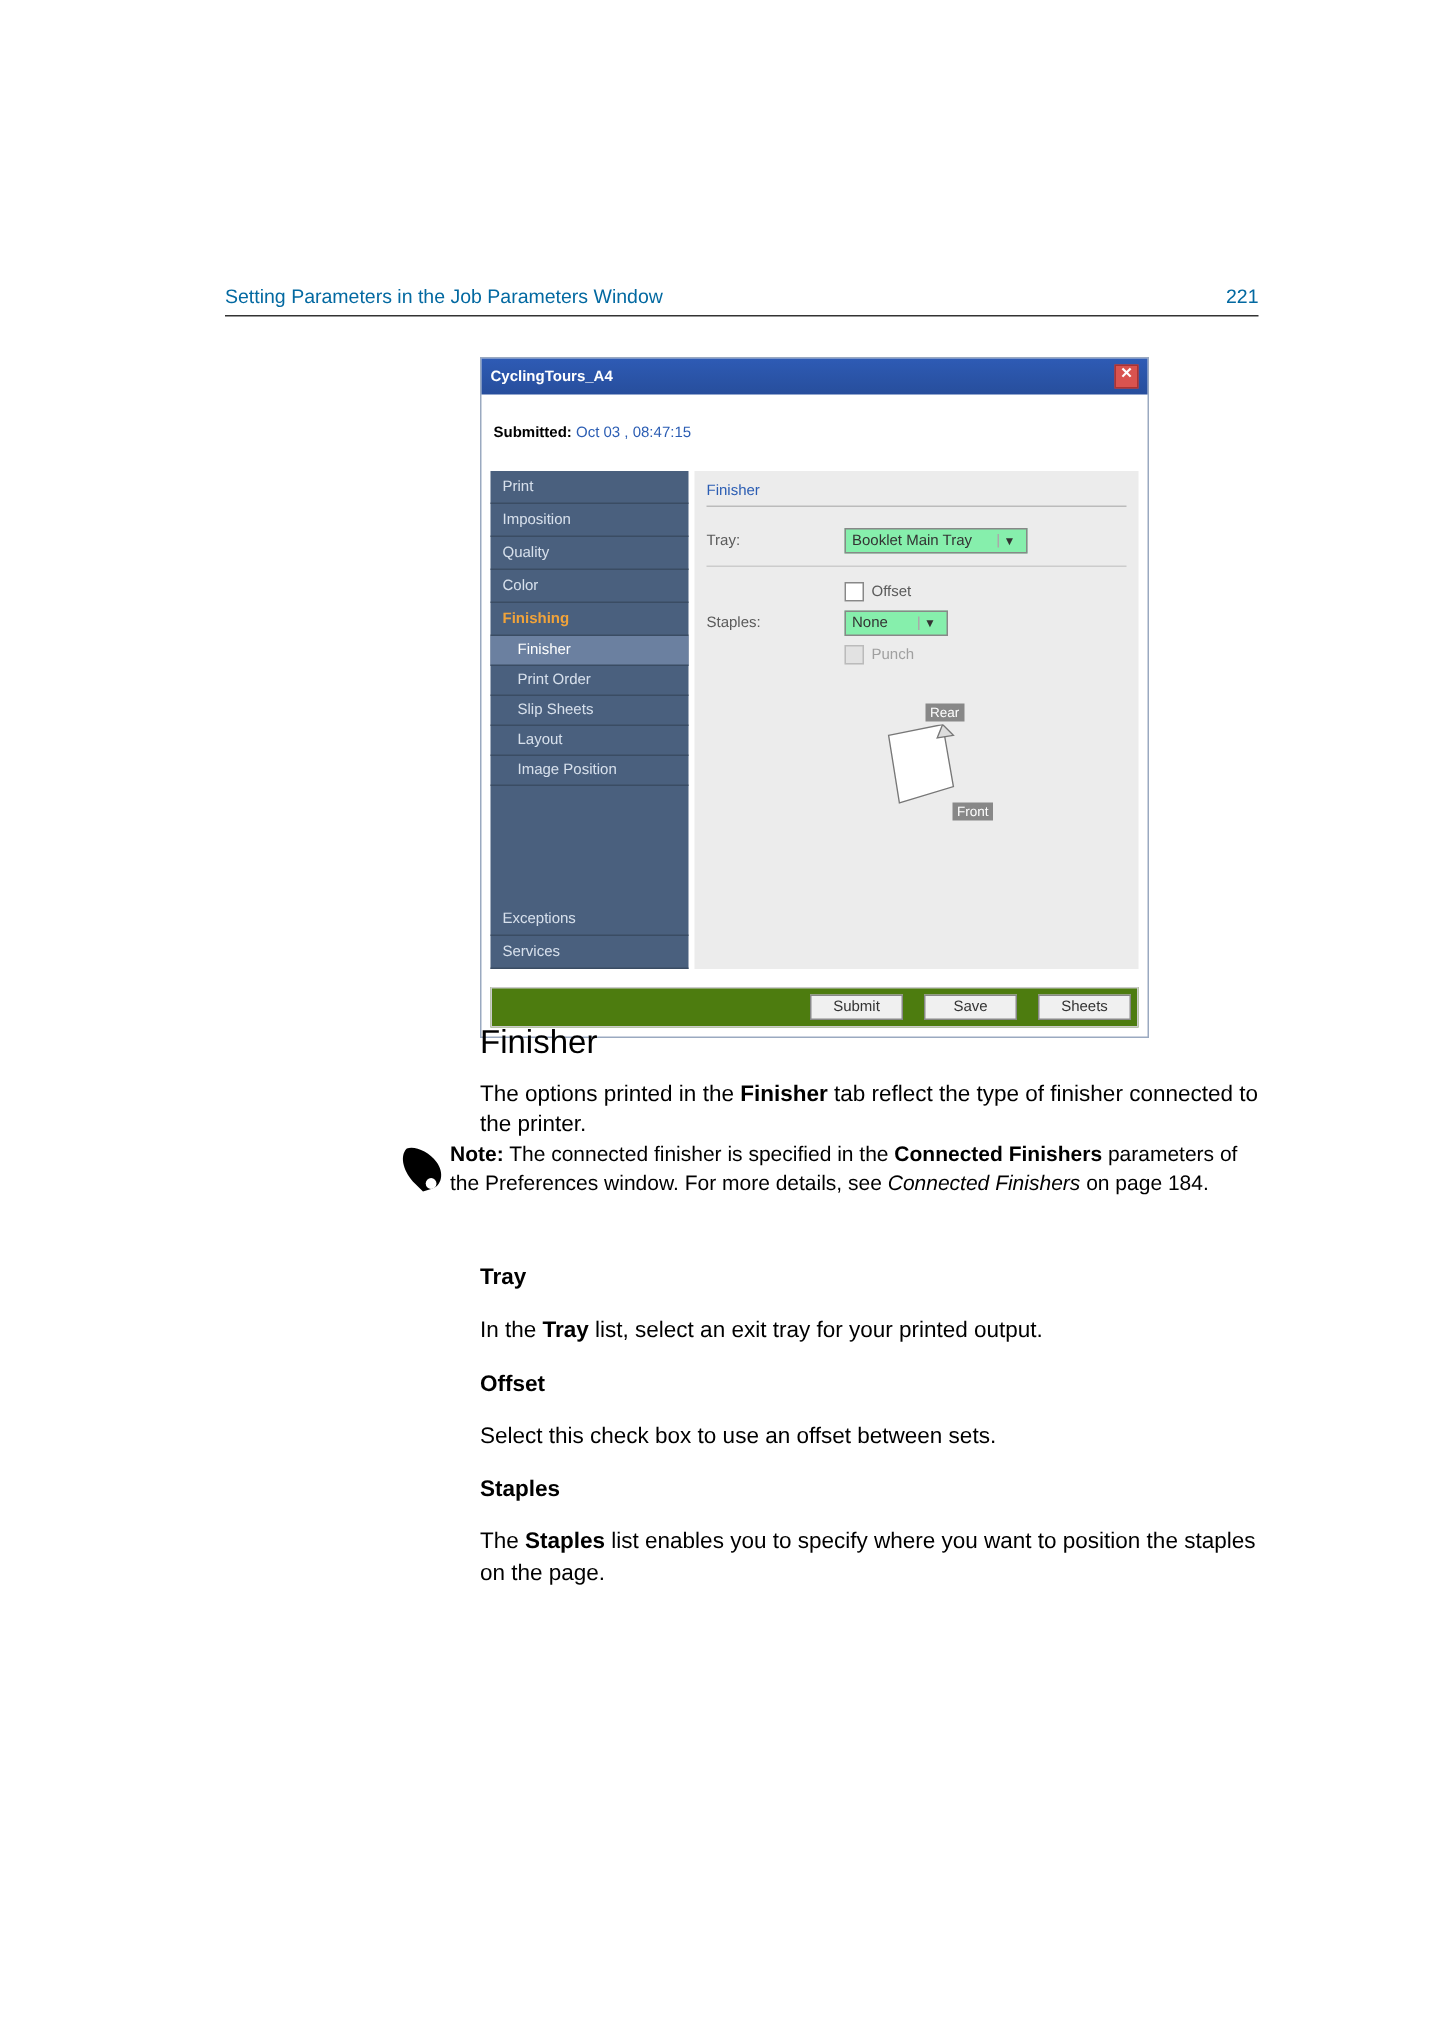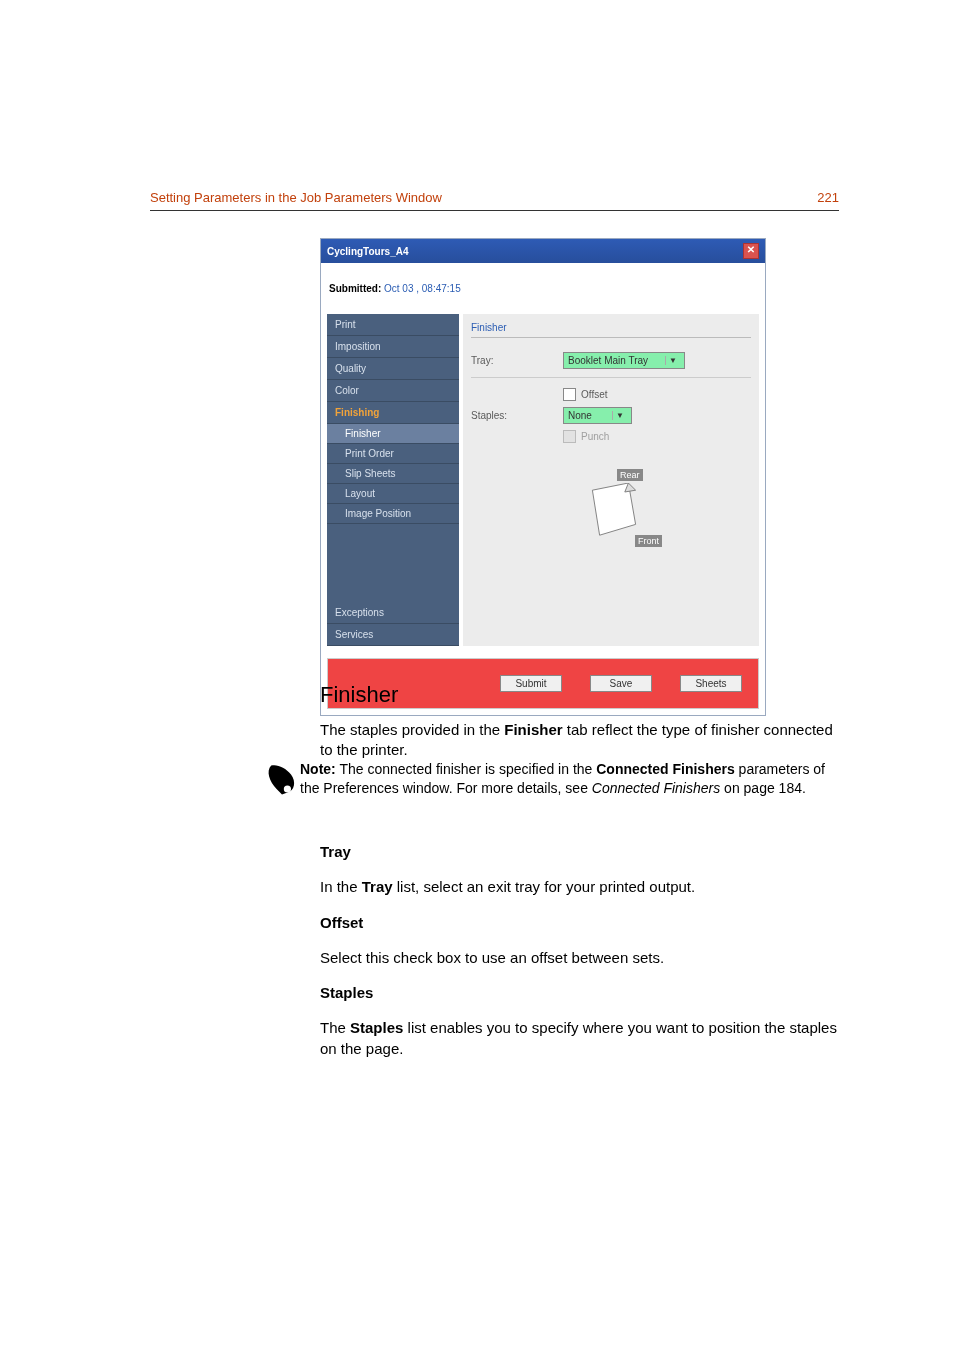--- a/index.html
+++ b/index.html
@@ -15,21 +15,21 @@
     height: 1350px;
     position: relative;
     box-sizing: border-box;
   }
   .running-header {
     position: absolute;
     top: 190px;
     left: 150px;
     right: 115px;
     font-size: 13px;
-    color: #c2410c;
+    color: #0369a1;
   }
   .running-header .left {
     float: left;
   }
   .running-header .right {
     float: right;
   }
   .header-rule {
     position: absolute;
     top: 210px;
@@ -201,26 +201,26 @@
   }
   .paper-sheet {
     position: absolute;
     top: 14px;
     left: 116px;
     width: 54px;
     height: 54px;
   }
   .bottom-bar {
     margin-top: 6px;
-    background: #ef4444;
+    background: #4d7c0f;
     border: 1px solid #ccc;
-    padding: 16px;
+    padding: 4px;
     display: flex;
     justify-content: flex-end;
-    gap: 28px;
+    gap: 14px;
     font-size: 10px;
   }
   .btn {
     border: 1px solid #888;
     background: #f0f0f0;
     padding: 2px 0;
     width: 60px;
     text-align: center;
     color: #333;
   }
@@ -367,21 +367,21 @@
         <div class="btn">Submit</div>
         <div class="btn">Save</div>
         <div class="btn">Sheets</div>
       </div>
     </div>
   </div>
 
   <div class="body-text">
     <h2>Finisher</h2>
     <p>
-      <span>The staples provided in the </span><b>Finisher</b><span> tab reflect the type of finisher connected to the printer.</span>
+      <span>The options printed in the </span><b>Finisher</b><span> tab reflect the type of finisher connected to the printer.</span>
     </p>
   </div>
 
   <div class="note-block">
     <svg class="note-icon" viewBox="0 0 40 40">
       <path d="M8 4 C14 2 24 6 30 14 C36 22 34 32 26 34 L20 36 L14 30 C6 22 2 10 8 4 Z" fill="#000"></path>
       <circle cx="26" cy="30" r="4" fill="#fff"></circle>
     </svg>
     <div class="note-text">
       <b>Note:</b><span>  The connected finisher is specified in the </span><b>Connected Finishers</b><span> parameters of the Preferences window. For more details, see </span><i>Connected Finishers</i><span> on page 184.</span>

